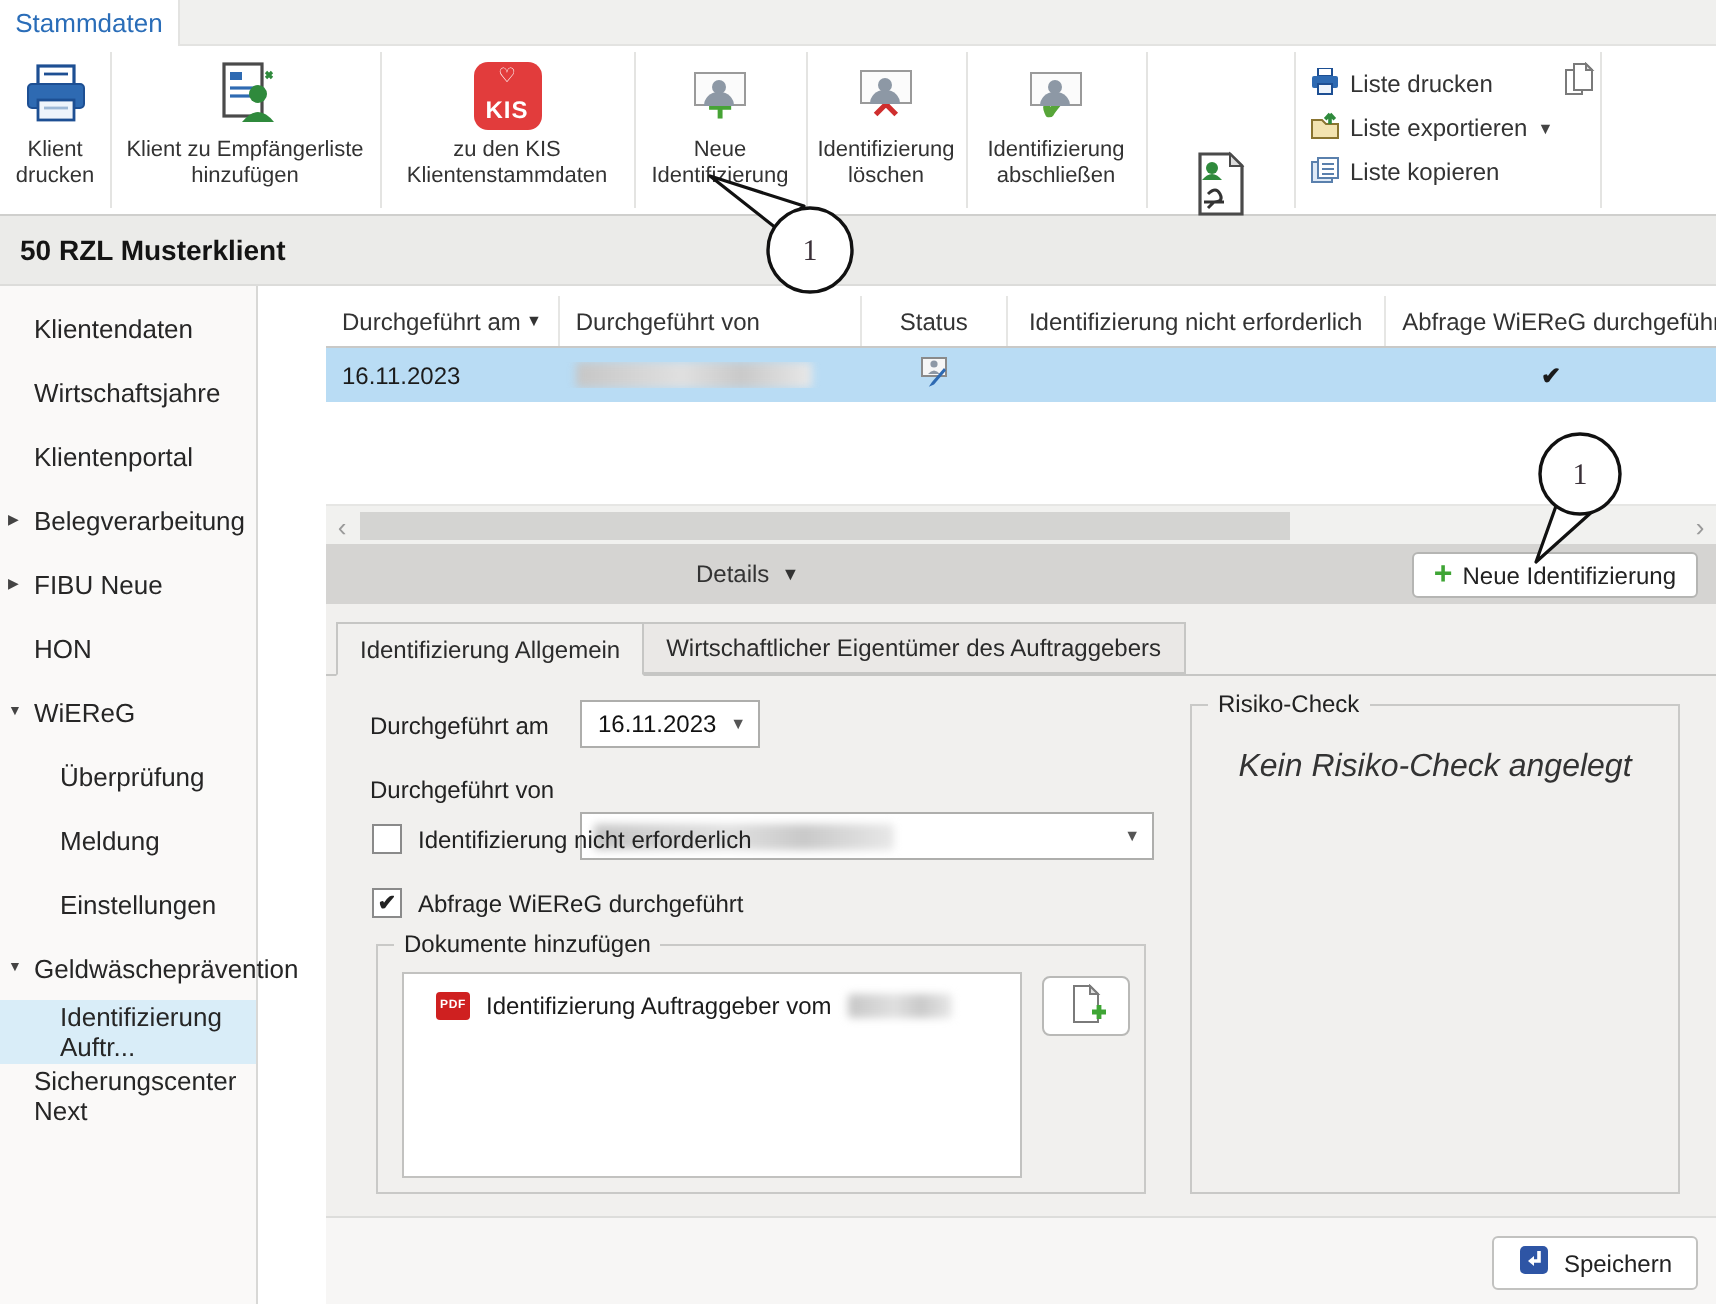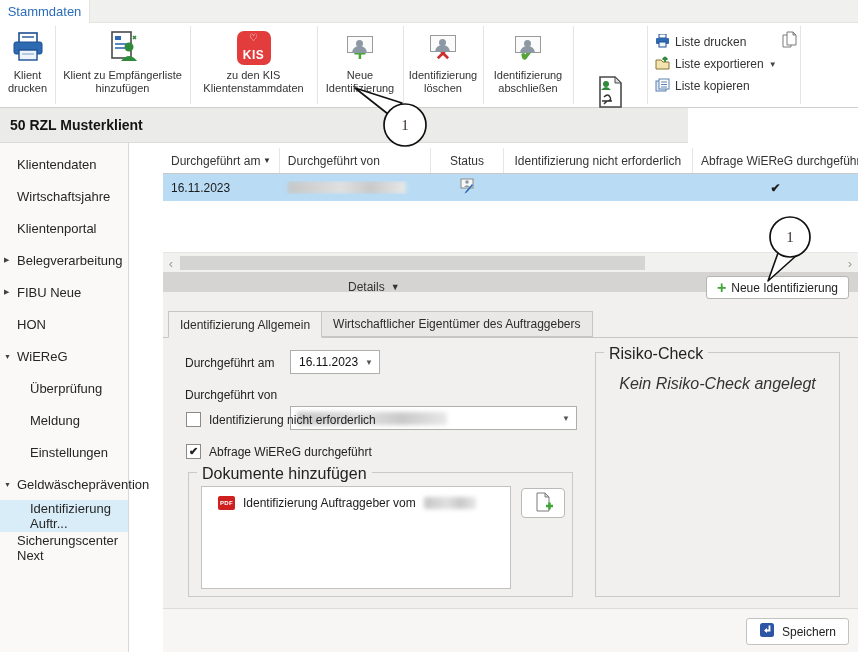--- a/index.html
+++ b/index.html
@@ -32,21 +32,21 @@
   .glyph-plus { color:#46a335; font-weight:bold; font-size:22px; line-height:14px; margin-top:-6px; }
   .glyph-x    { color:#cf2e2e; font-weight:bold; font-size:19px; line-height:14px; margin-top:-5px; }
   .glyph-chk  { color:#57a539; font-weight:bold; font-size:20px; line-height:14px; margin-top:-6px; }
 
   .kisbadge { width:34px; height:34px; background:#e23c3c; border-radius:7px; position:relative;
               display:flex; align-items:flex-end; justify-content:center; }
   .kisbadge .kistxt { color:#fff; font-weight:bold; font-size:12px; margin-bottom:3px; letter-spacing:.5px;}
   .kisbadge .heart { position:absolute; top:1px; left:50%; transform:translateX(-50%); color:#fff; font-size:10px; }
 
   
-  .clienthdr { left:0; top:108px; width:688px; height:35px; background:#ebebe9; border-bottom:1px solid #dcdcda;
+  .clienthdr { left:0; top:108px; width:858px; height:35px; background:#ebebe9; border-bottom:1px solid #dcdcda;
                display:flex; align-items:center; padding-left:10px; font-size:14px; font-weight:bold; color:#141414;}
 
   
   .sidebar { left:0; top:143px; width:129px; height:509px; background:#faf9f8; border-right:1px solid #d8d8d6; }
   .side-item { height:32px; display:flex; align-items:center; font-size:13px; color:#262626; padding-left:17px; position:relative; cursor:default;}
   .side-item.sub { padding-left:30px; }
   .side-item.sel { background:#d9edf8; }
   .tri { position:absolute; left:4px; top:50%; transform:translateY(-50%); font-size:7px; color:#444; }
 
   
@@ -61,21 +61,21 @@
   .sortarrow { margin-left:auto; font-size:8px; color:#333; }
 
   .redact { background:linear-gradient(90deg,#c6c6c6,#e0e0e0 45%,#c9c9c9 70%,#e8e8e8); filter:blur(2px); border-radius:2px; }
 
   
   .hscroll { left:163px; top:252px; width:695px; height:20px; background:#f1f1ef; border-top:1px solid #e6e6e4; }
   .hthumb { position:absolute; left:17px; top:3px; width:465px; height:14px; background:#d4d4d2; }
   .harrow { position:absolute; top:0; width:16px; height:20px; display:flex; align-items:center; justify-content:center; color:#9a9a9a; font-size:13px;}
 
   
-  .detailsbar { left:163px; top:272px; width:695px; height:20px; background:#d5d4d2; }
+  .detailsbar { left:163px; top:272px; width:695px; height:30px; background:#d5d4d2; }
   .detailslbl { position:absolute; left:185px; top:0; height:30px; display:flex; align-items:center; gap:6px; font-size:12px; color:#333;}
   .newid-btn { position:absolute; right:9px; top:4px; height:23px; background:#fff; border:1px solid #b5b5b3; border-radius:3px;
                display:flex; align-items:center; gap:5px; padding:0 10px; font-size:12px; color:#222; cursor:pointer;}
   .plus-green { color:#3fa535; font-weight:bold; font-size:16px; line-height:12px; }
 
   
   .formtabs { left:168px; top:311px; display:flex; align-items:flex-end; z-index:2;border-radius:10px;}
   .ftab { height:26px; display:flex; align-items:center; padding:0 11px; font-size:12px; color:#2b2b2b;
           background:#eae8e6; border:1px solid #c6c6c4; border-left-width:0; }
   .ftab:first-child { border-left-width:1px; }
@@ -83,21 +83,21 @@
   .paneltop { left:163px; top:337px; width:695px; height:0; border-top:1px solid #c6c6c4; z-index:1;}
 
   
   .flabel { font-size:12px; color:#222; }
   .combo { background:#fff; border:1px solid #aeaeac; display:flex; align-items:center; position:relative; }
   .combo .cval { font-size:12px; padding-left:8px; color:#111; }
   .caret { position:absolute; right:6px; top:50%; transform:translateY(-50%); font-size:8px; color:#555;}
   .cb { width:15px; height:15px; background:#fff; border:1px solid #8a8a8a; display:flex; align-items:center; justify-content:center;
         font-size:11px; color:#222; font-weight:bold;}
   .fieldset { border:1px solid #c9c9c7; position:absolute; }
-  .legend { position:absolute; top:-8px; left:8px; background:#f1f0ee; padding:0 5px; font-size:16px; color:#222;}
+  .legend { position:absolute; top:-8px; left:8px; background:#f1f0ee; padding:0 5px; font-size:12px; color:#222;}
 
   .listbox { position:absolute; background:#fff; border:1px solid #c2c2c0; }
   .docitem { display:flex; align-items:center; gap:8px; padding:9px 8px 0 16px; font-size:12px; color:#1b1b1b;}
   .pdficon { width:17px; height:14px; background:#cf2020; border-radius:2px; color:#fff; font-size:6px; font-weight:bold;
              display:flex; align-items:center; justify-content:center; letter-spacing:.3px;}
   .adddoc-btn { position:absolute; width:44px; height:30px; background:#fff; border:1px solid #b9b9b7; border-radius:4px;
                 display:flex; align-items:center; justify-content:center; cursor:pointer;}
 
   .risiko-empty { font-size:16px; font-style:italic; color:#333; text-align:center; margin-top:22px; }
 

